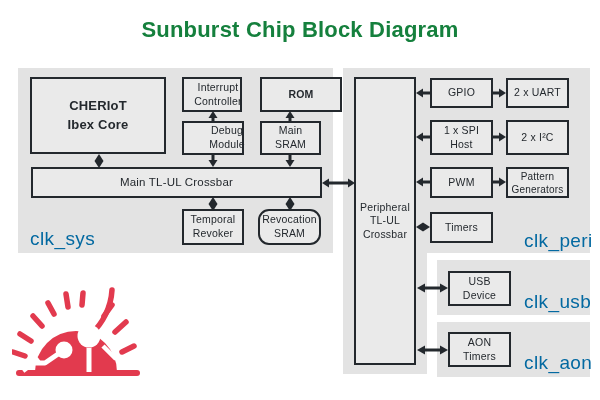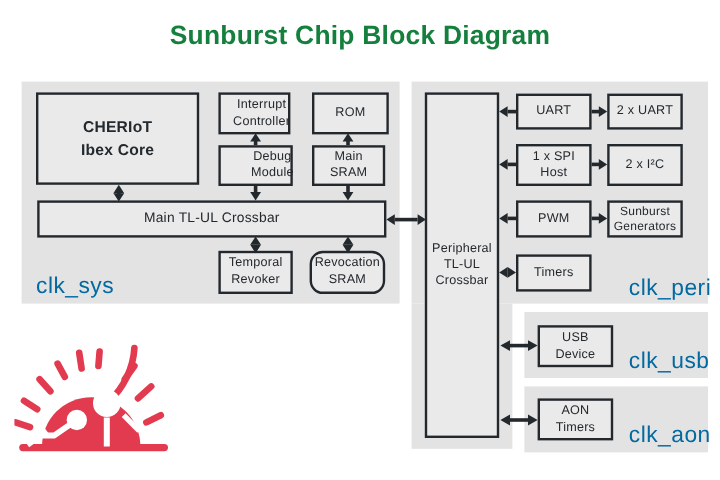--- a/index.html
+++ b/index.html
@@ -30,43 +30,43 @@
   <div class="panel" style="left:18px;top:68px;width:315px;height:185px;"></div>
   <div class="panel" style="left:343px;top:68px;width:247px;height:185px;"></div>
   <div class="panel" style="left:343px;top:253px;width:84px;height:121px;"></div>
   <div class="panel" style="left:437px;top:260px;width:153px;height:55px;"></div>
   <div class="panel" style="left:437px;top:322px;width:153px;height:55px;"></div>
 
   <div class="box bold" style="left:30px;top:77px;width:136px;height:77px;">CHERIoT
 Ibex Core</div>
   <div class="box" style="left:182px;top:77px;width:60px;height:35px;padding-left:12px;">Interrupt
 Controller</div>
-  <div class="box" style="left:260px;top:77px;width:64px;height:35px;">ROM</div>
+  <div class="box" style="left:260px;top:77px;width:82px;height:35px;font-weight:bold;">ROM</div>
   <div class="box" style="left:182px;top:121px;width:62px;height:34px;padding-left:28px;">Debug
 Module</div>
   <div class="box" style="left:260px;top:121px;width:61px;height:34px;">Main
 SRAM</div>
   <div class="box wide" style="left:31px;top:167px;width:291px;height:31px;">Main TL-UL Crossbar</div>
   <div class="box" style="left:182px;top:209px;width:62px;height:36px;">Temporal
 Revoker</div>
   <div class="box" style="left:258px;top:209px;width:63px;height:36px;border-radius:11px;">Revocation
 SRAM</div>
   <div class="clk" style="left:30px;top:228px;">clk_sys</div>
 
   <div class="box" style="left:354px;top:77px;width:62px;height:288px;">Peripheral
 TL-UL
 Crossbar</div>
 
-  <div class="box" style="left:430px;top:78px;width:63px;height:30px;">UART</div>
+  <div class="box" style="left:430px;top:78px;width:63px;height:30px;">GPIO</div>
   <div class="box" style="left:506px;top:78px;width:63px;height:30px;">2 x UART</div>
   <div class="box" style="left:430px;top:120px;width:63px;height:35px;">1 x SPI
 Host</div>
   <div class="box" style="left:506px;top:120px;width:63px;height:35px;">2 x I²C</div>
   <div class="box" style="left:430px;top:167px;width:63px;height:31px;">PWM</div>
-  <div class="box" style="left:506px;top:167px;width:63px;height:31px;font-size:10px;">Sunburst
+  <div class="box" style="left:506px;top:167px;width:63px;height:31px;font-size:10px;">Pattern
 Generators</div>
   <div class="box" style="left:430px;top:212px;width:63px;height:31px;">Timers</div>
   <div class="clk" style="left:524px;top:230px;">clk_peri</div>
 
   <div class="box" style="left:448px;top:271px;width:63px;height:35px;">USB
 Device</div>
   <div class="clk" style="left:524px;top:291px;">clk_usb</div>
 
   <div class="box" style="left:448px;top:332px;width:63px;height:35px;">AON
 Timers</div>

